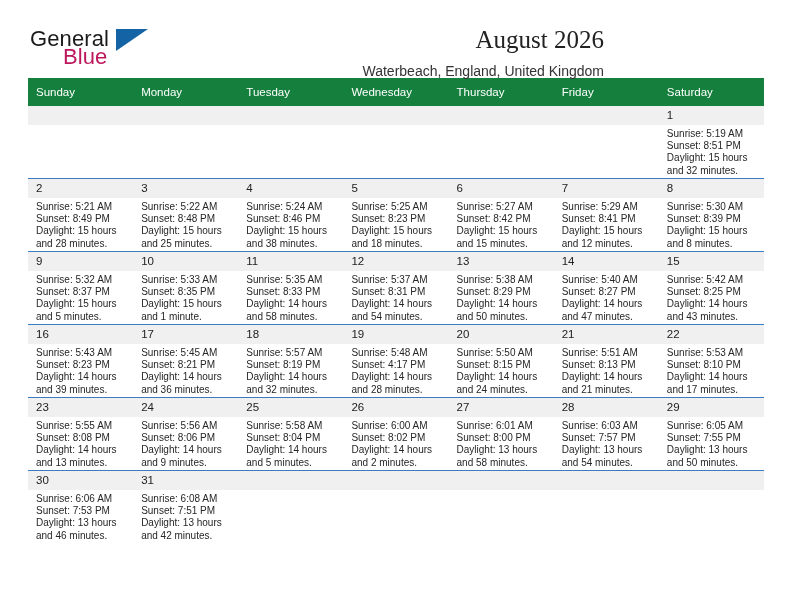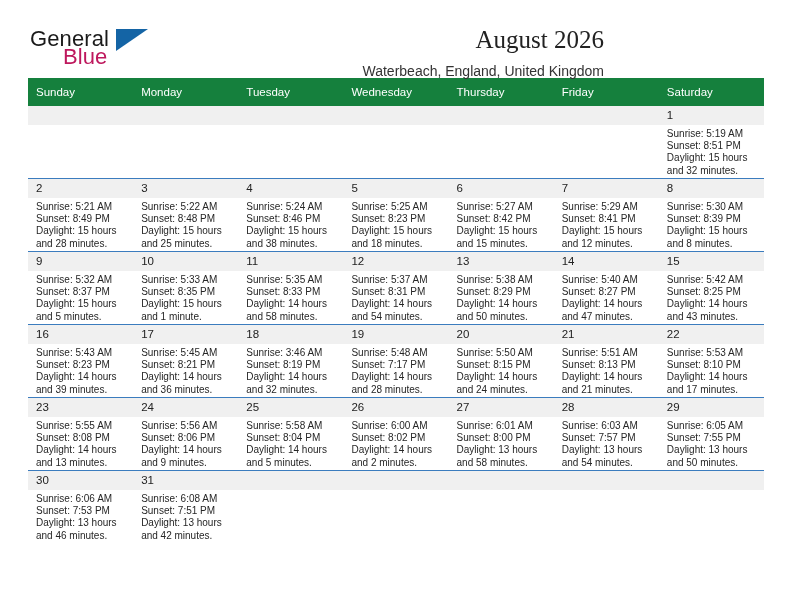--- a/index.html
+++ b/index.html
@@ -379,31 +379,31 @@
               <div class="cell-body">
                 <div>Sunrise: 5:45 AM</div>
                 <div>Sunset: 8:21 PM</div>
                 <div>Daylight: 14 hours</div>
                 <div>and 36 minutes.</div>
               </div>
             </td>
             <td>
               <div class="daynum">18</div>
               <div class="cell-body">
-                <div>Sunrise: 3:46 AM</div>
+                <div>Sunrise: 5:57 AM</div>
                 <div>Sunset: 8:19 PM</div>
                 <div>Daylight: 14 hours</div>
                 <div>and 32 minutes.</div>
               </div>
             </td>
             <td>
               <div class="daynum">19</div>
               <div class="cell-body">
                 <div>Sunrise: 5:48 AM</div>
-                <div>Sunset: 7:17 PM</div>
+                <div>Sunset: 4:17 PM</div>
                 <div>Daylight: 14 hours</div>
                 <div>and 28 minutes.</div>
               </div>
             </td>
             <td>
               <div class="daynum">20</div>
               <div class="cell-body">
                 <div>Sunrise: 5:50 AM</div>
                 <div>Sunset: 8:15 PM</div>
                 <div>Daylight: 14 hours</div>

